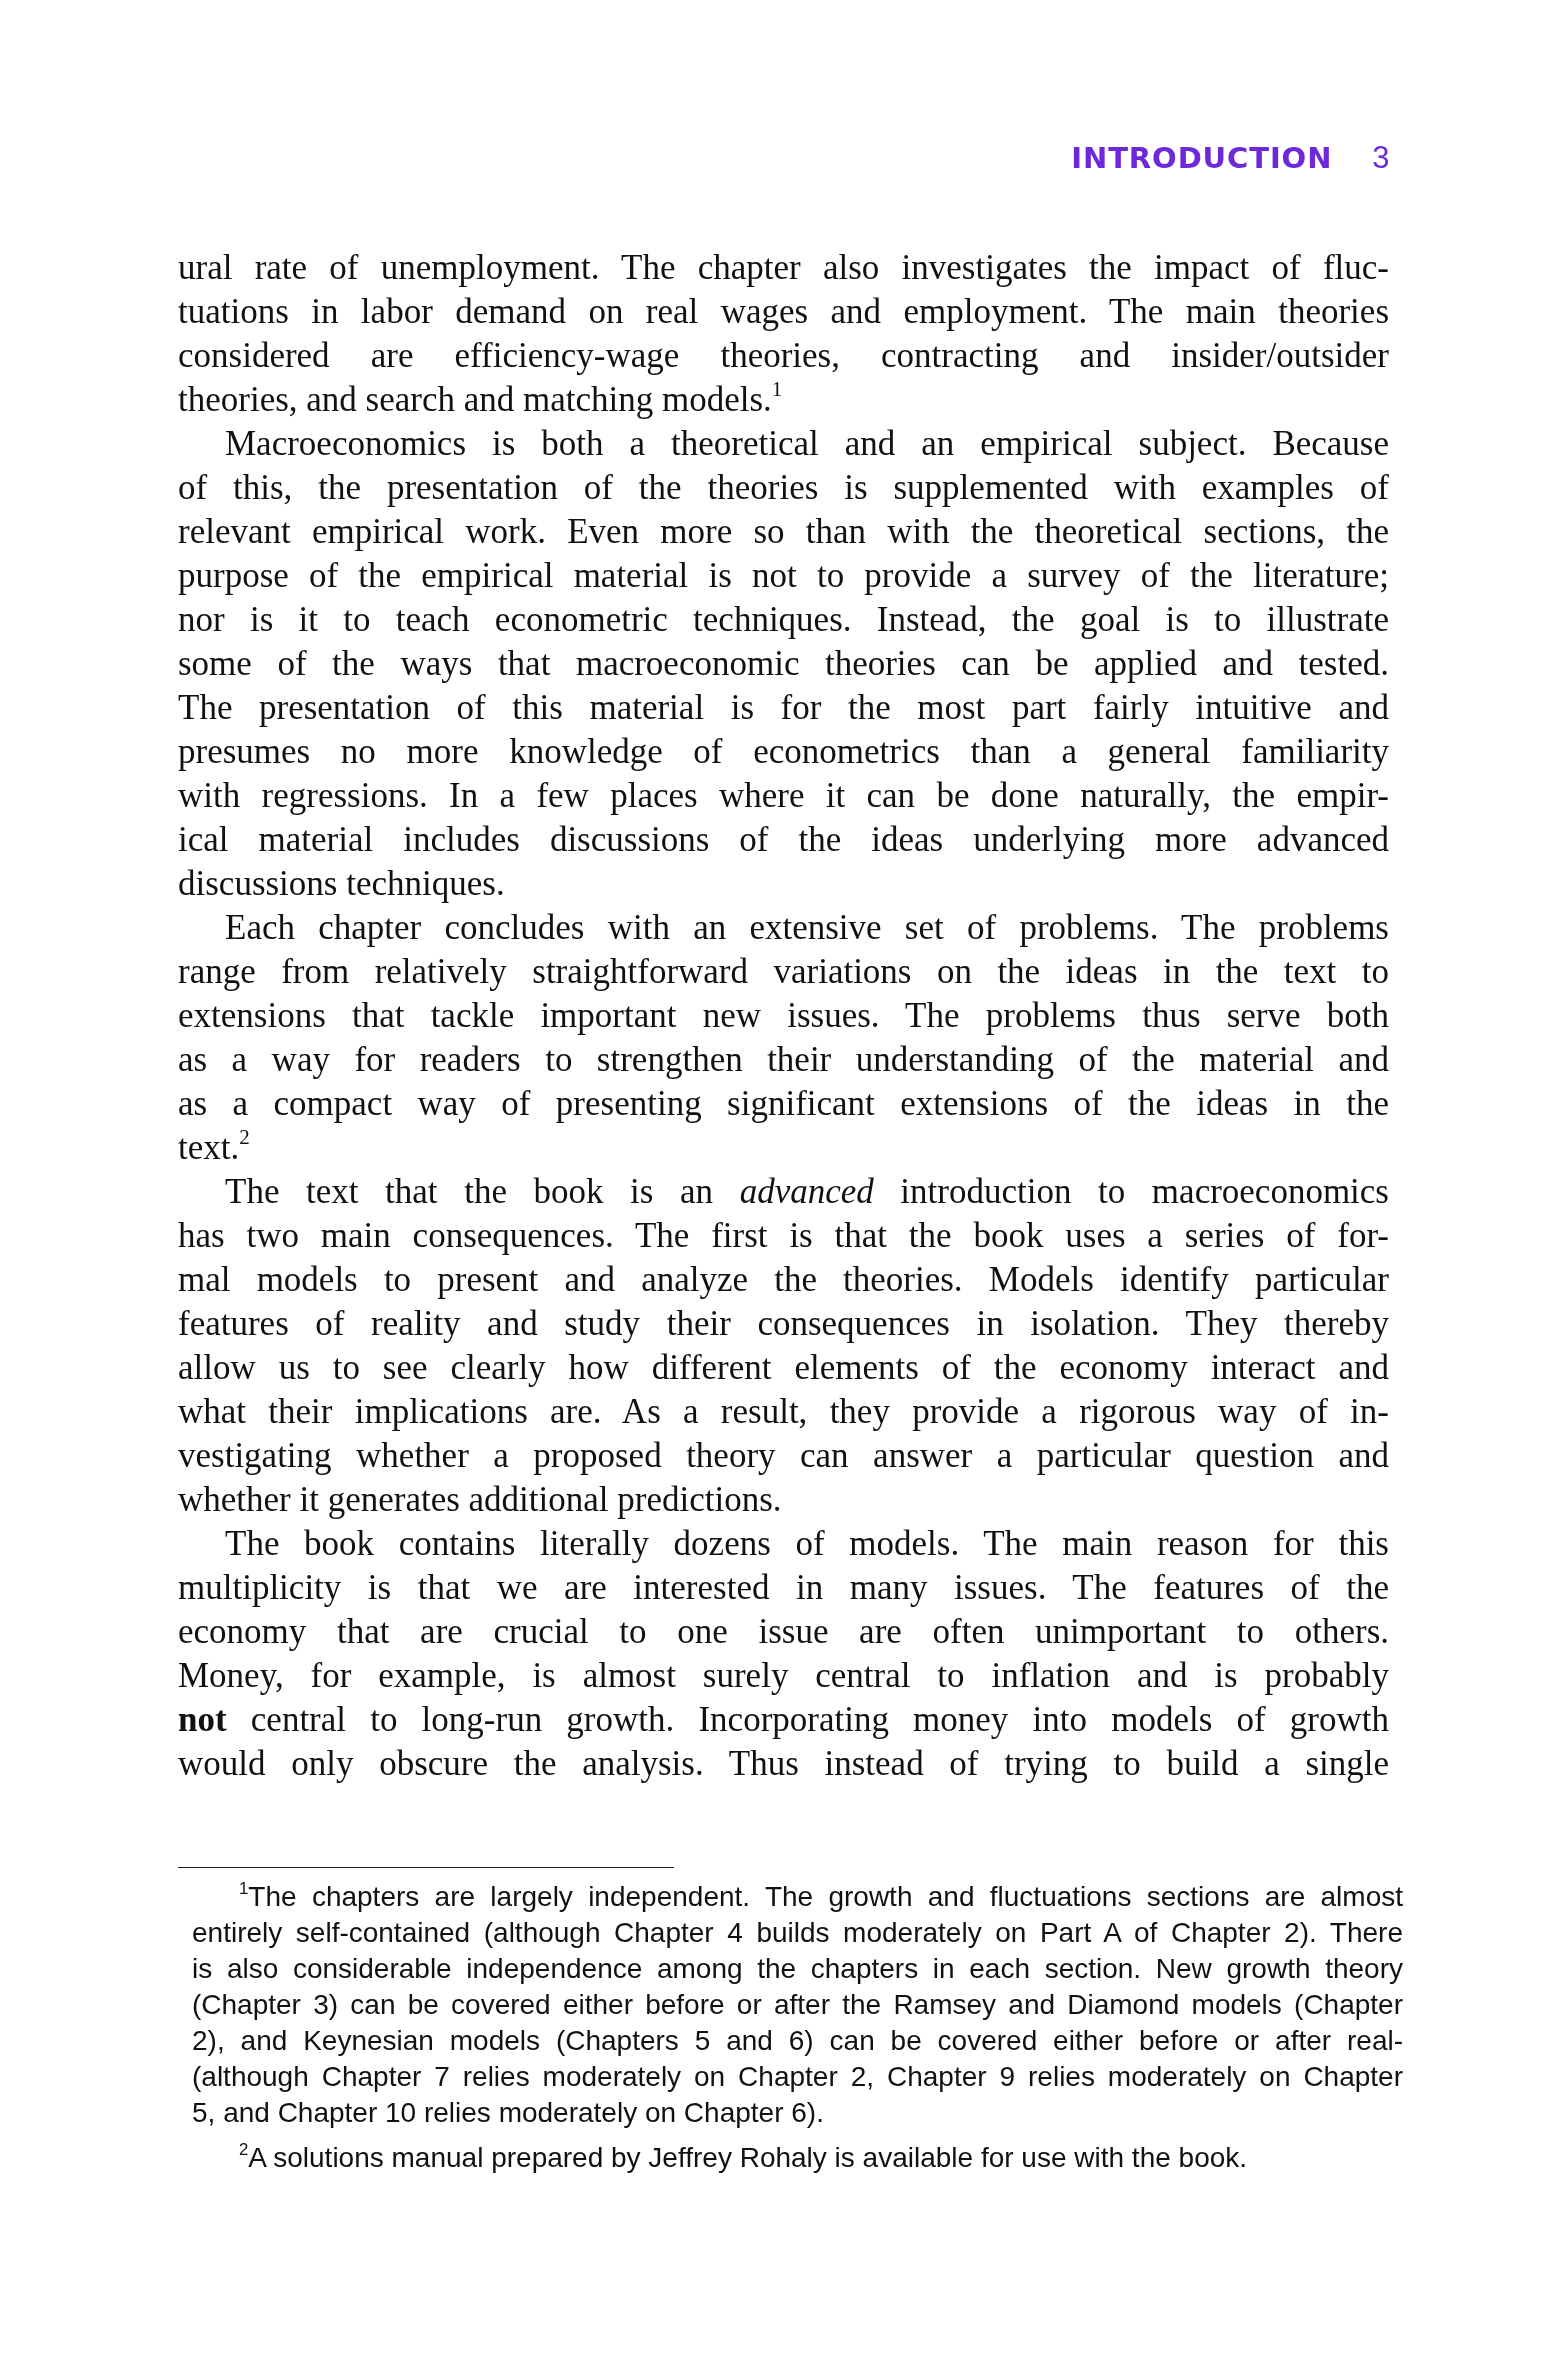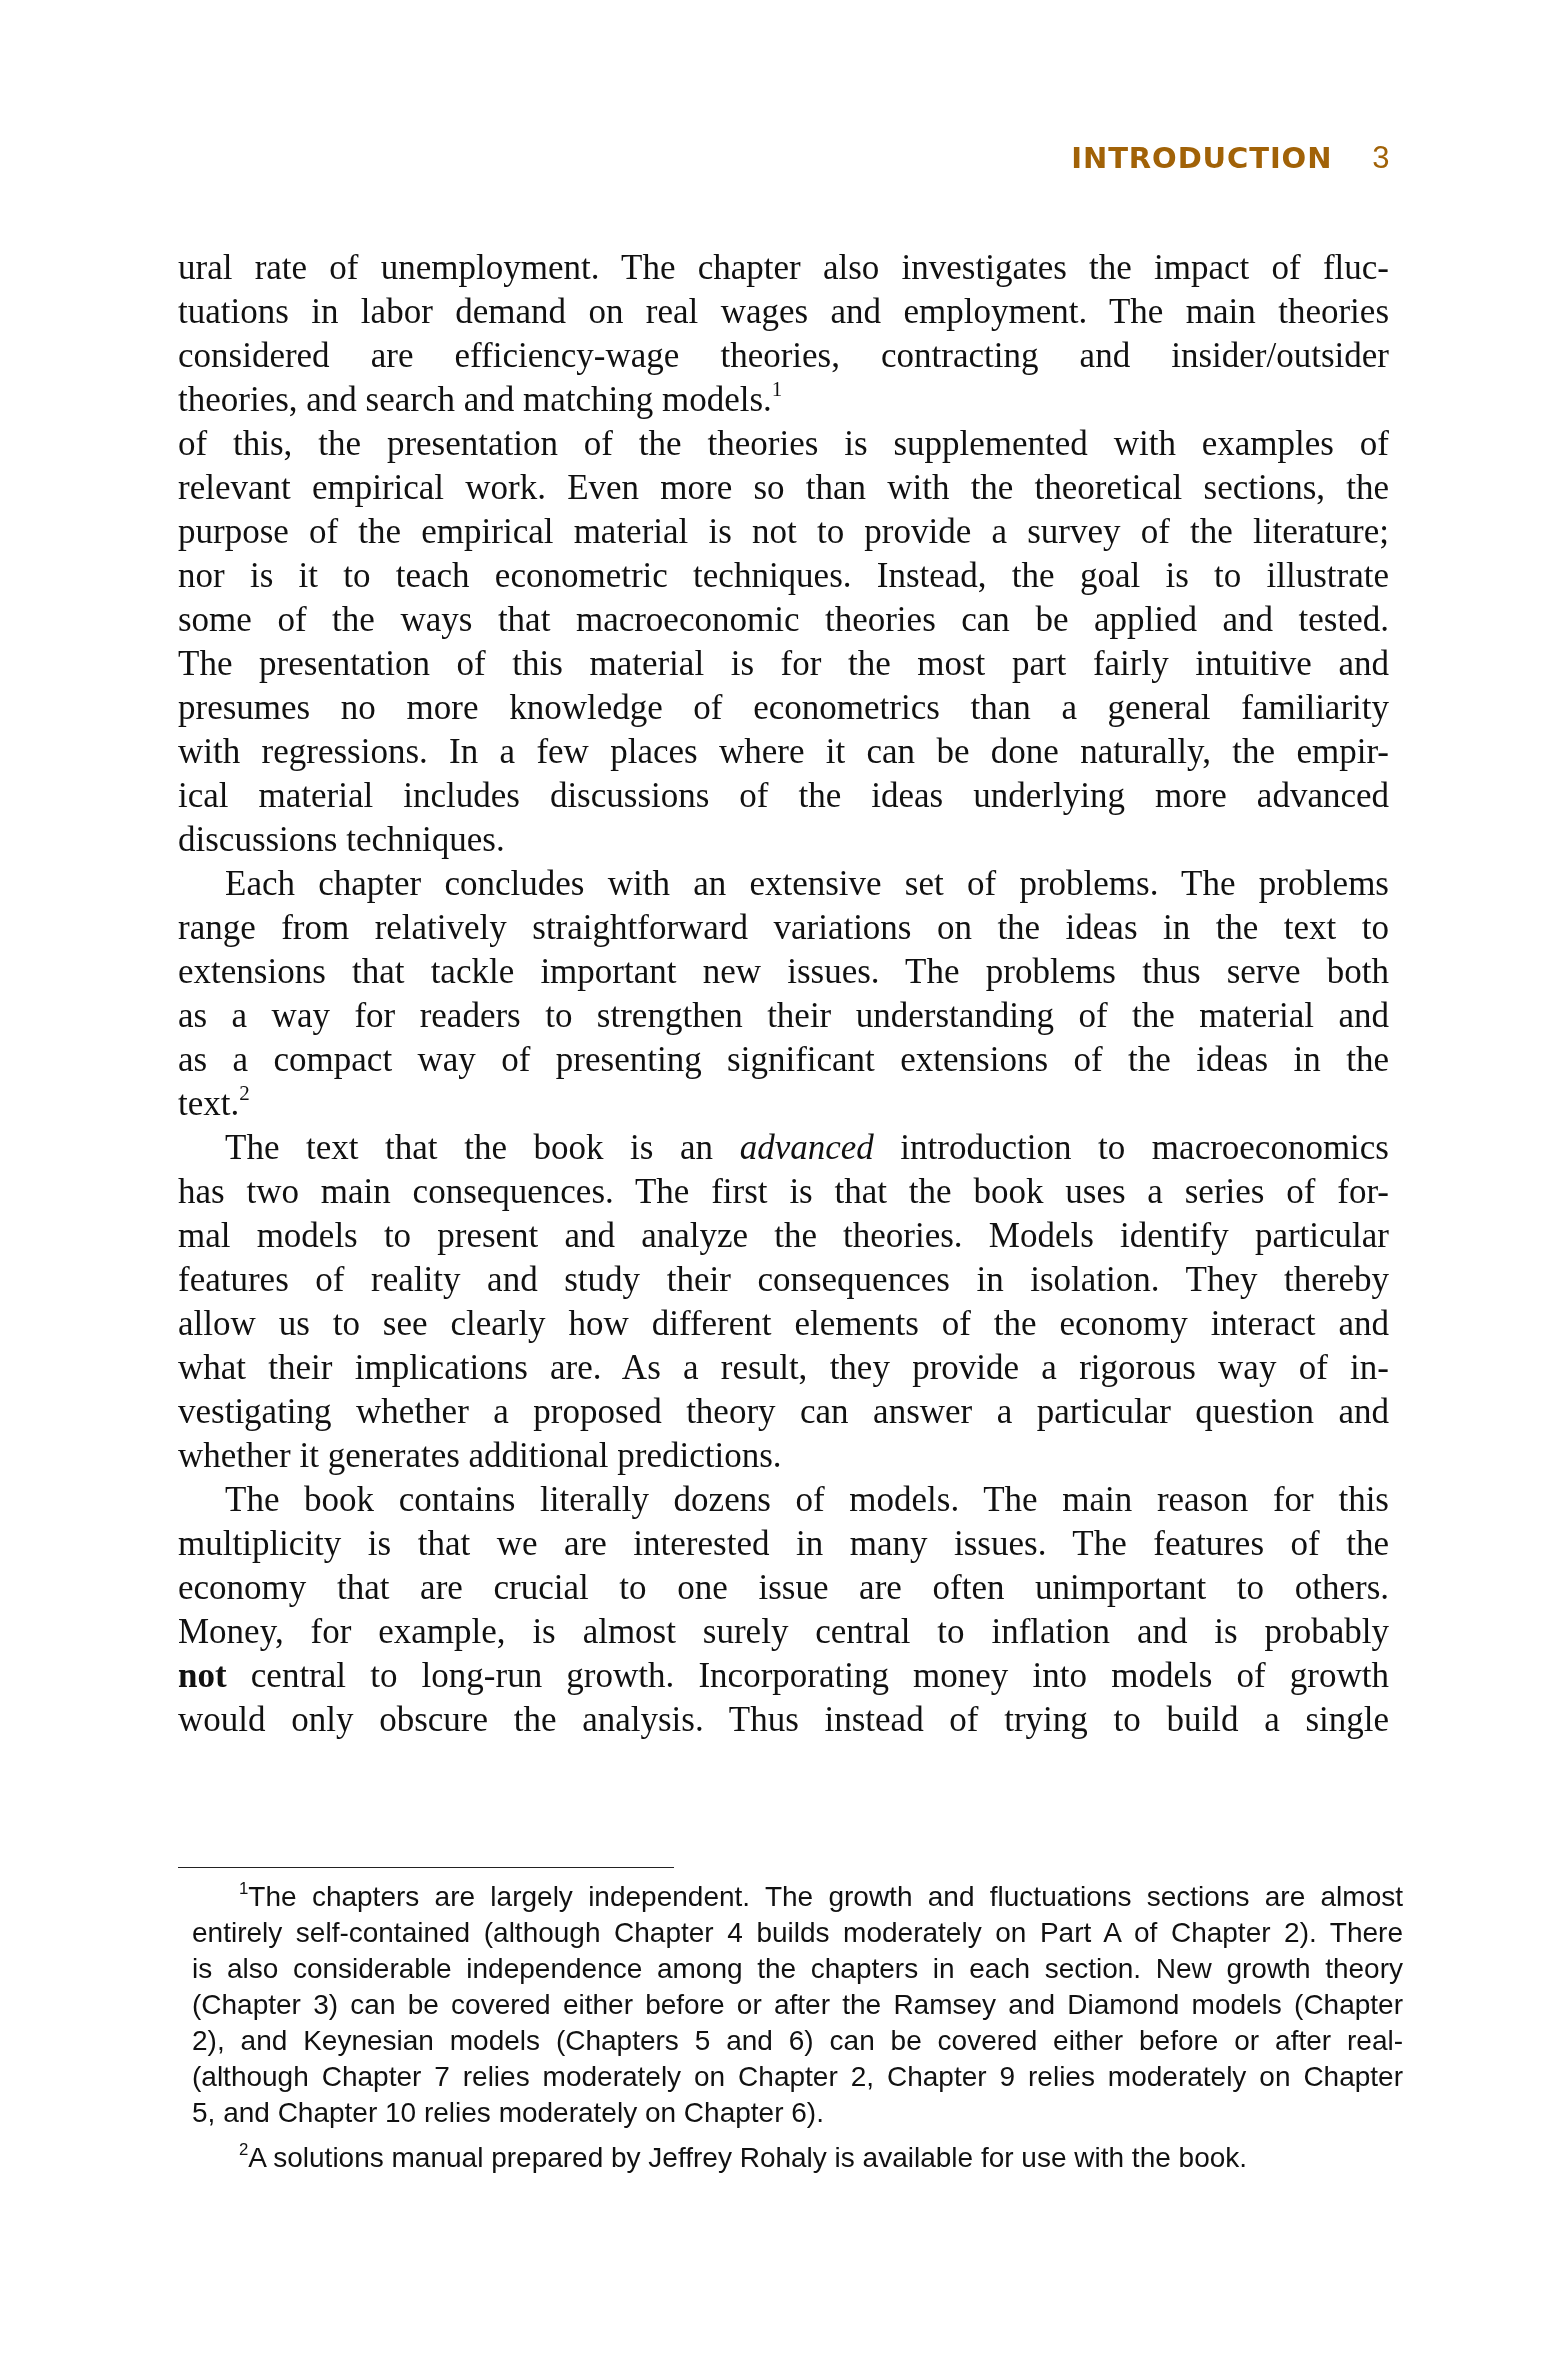--- a/index.html
+++ b/index.html
@@ -1,21 +1,21 @@
 <!DOCTYPE html>
 <html style="font-size:14px"><head>
 <meta charset="utf-8">
 <style>
   html, body { margin: 0; padding: 0; background: #ffffff; }
   body { width: 1568px; height: 2377px; position: relative; overflow: hidden; color: #111111; }
   .page { position: absolute; left: 0; top: 0; width: 1568px; height: 2377px; background: #ffffff; }
   .running-head {
     position: absolute; top: 140px; right: 178px;
     font-family: "DejaVu Sans", "Liberation Sans", sans-serif;
-    font-size: 29px; letter-spacing: 0.4px; color: #a16207;
+    font-size: 29px; letter-spacing: 0.4px; color: #6d28d9;
     display: flex; align-items: baseline; white-space: nowrap;
   }
   .running-head .title { font-weight: bold; letter-spacing: 0.9px; }
   .running-head .folio { margin-left: 40px; font-weight: normal; font-family: "Liberation Sans", sans-serif; font-size: 31px; }
 
   .body-text {
     position: absolute; left: 178px; top: 246px; width: 1211px;
     font-family: "Liberation Serif", "DejaVu Serif", serif;
     font-size: 35px; line-height: 44px; color: #111;
   }
@@ -53,20 +53,21 @@
   <div class="body-text">
 
     <div>
       <span class="line">ural rate of unemployment. The chapter also investigates the impact of fluc-</span>
       <span class="line">tuations in labor demand on real wages and employment. The main theories</span>
       <span class="line">considered are efficiency-wage theories, contracting and insider/outsider</span>
       <span class="line last"><span>theories, and search and matching models.</span><sup class="fn">1</sup></span>
     </div>
 
     <div>
+      <span class="line indent">Macroeconomics is both a theoretical and an empirical subject. Because</span>
       <span class="line">of this, the presentation of the theories is supplemented with examples of</span>
       <span class="line">relevant empirical work. Even more so than with the theoretical sections, the</span>
       <span class="line">purpose of the empirical material is not to provide a survey of the literature;</span>
       <span class="line">nor is it to teach econometric techniques. Instead, the goal is to illustrate</span>
       <span class="line">some of the ways that macroeconomic theories can be applied and tested.</span>
       <span class="line">The presentation of this material is for the most part fairly intuitive and</span>
       <span class="line">presumes no more knowledge of econometrics than a general familiarity</span>
       <span class="line">with regressions. In a few places where it can be done naturally, the empir-</span>
       <span class="line">ical material includes discussions of the ideas underlying more advanced</span>
       <span class="line last">discussions techniques.</span>

